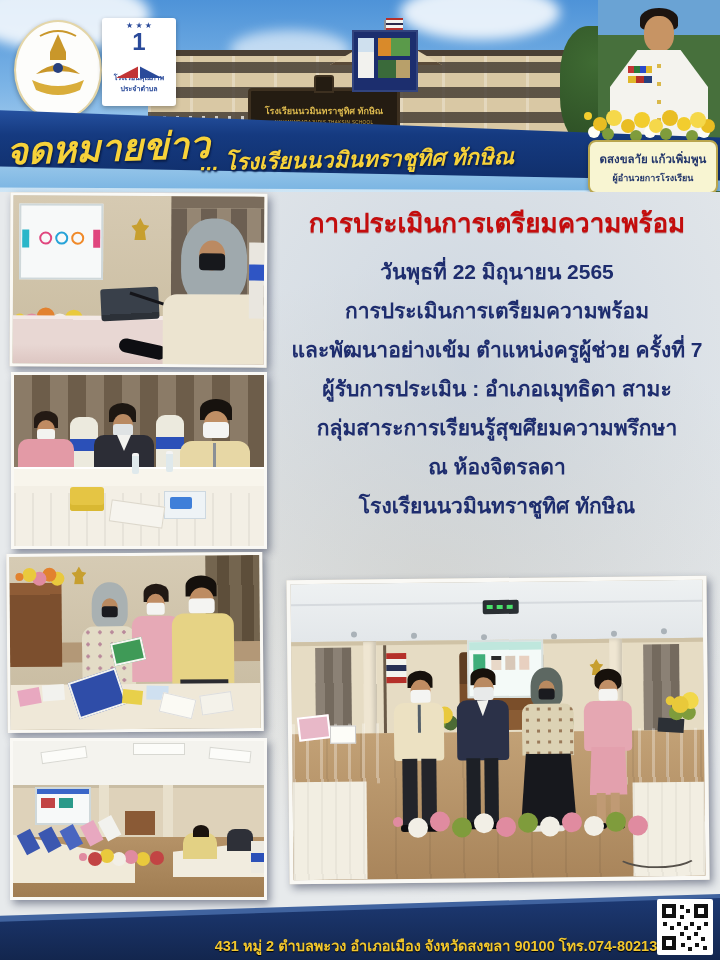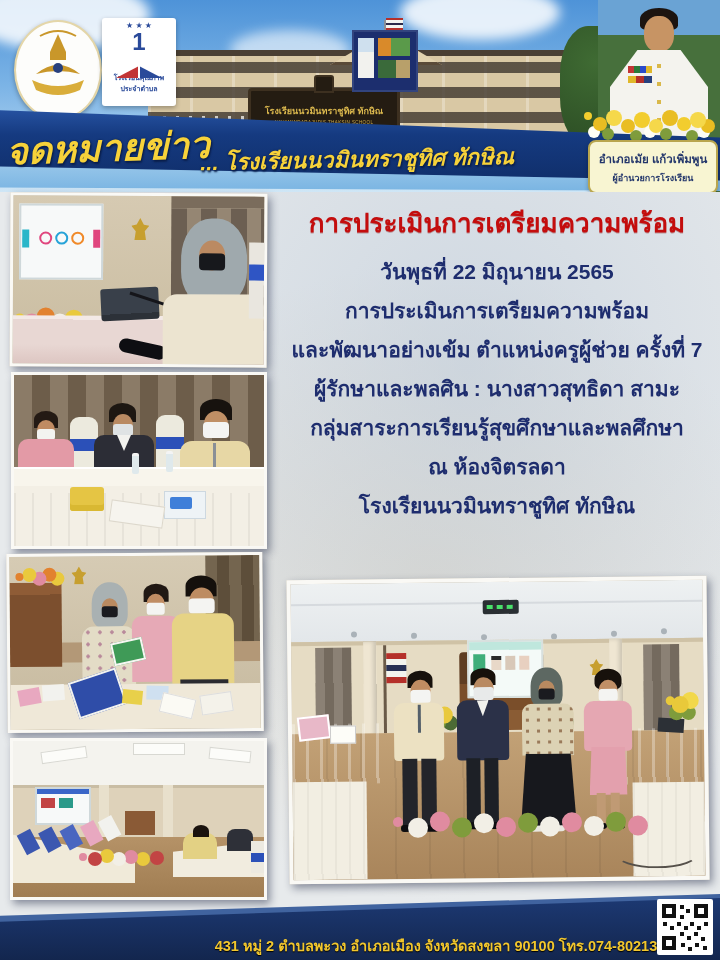--- a/index.html
+++ b/index.html
@@ -89,21 +89,21 @@
     <div id="ribbon">
       <div class="navy"></div>
       <div class="lite"></div>
       <div class="a ylw txt" style="left:6px;top:14px;font-size:37px;transform:rotate(-2deg);">จดหมายข่าว</div>
       <div class="a ylw txt" style="left:200px;top:38px;font-size:22px;transform:rotate(-1.2deg);">... โรงเรียนนวมินทราชูทิศ ทักษิณ</div>
     </div>
 
     <div class="a" style="left:584px;top:112px;width:8px;height:8px;border-radius:50%;background:#f2cd2e;
       box-shadow:12px 8px 0 3px #e9bd22,26px 2px 0 4px #f5d84a,40px 10px 0 3px #e9bd22,54px 4px 0 4px #f2cd2e,68px 10px 0 3px #f5d84a,82px 2px 0 4px #e9bd22,96px 8px 0 3px #f2cd2e,110px 4px 0 4px #f5d84a,120px 10px 0 3px #e9bd22,20px 18px 0 2px #7f9c3c,48px 20px 0 2px #7f9c3c,78px 18px 0 2px #7f9c3c,104px 20px 0 2px #7f9c3c,6px 16px 0 2px #fdfdf5,62px 16px 0 2px #fdfdf5,116px 16px 0 2px #fdfdf5;"></div>
     <div class="a" style="left:588px;top:140px;width:126px;height:50px;background:#f8f5d2;border:2px solid #b9a64e;border-radius:8px;text-align:center;box-shadow:0 2px 4px rgba(0,0,0,.25);">
-      <div class="txt" style="margin-top:8px;font-size:11.5px;font-weight:800;color:#23366b;">อำเภอเมัย แก้วเพิ่มพูน</div>
+      <div class="txt" style="margin-top:8px;font-size:11.5px;font-weight:800;color:#23366b;">ดสงขลาัย แก้วเพิ่มพูน</div>
       <div class="txt" style="font-size:9px;font-weight:700;color:#23366b;margin-top:3px;">ผู้อำนวยการโรงเรียน</div>
     </div>
   </div>
 
   <div class="a" style="left:0;top:192px;width:720px;height:708px;
        background:radial-gradient(ellipse at 65% 25%,rgba(186,200,216,.55),rgba(0,0,0,0) 62%),radial-gradient(ellipse at 60% 55%,rgba(214,204,184,.5),rgba(0,0,0,0) 58%),#e7eaec;"></div>
 
   <div class="ph" style="left:10px;top:193px;width:251px;height:168px;transform:rotate(.3deg);">
     <div class="a" style="inset:0;background:linear-gradient(180deg,#d6cab2,#c9bca0);"></div>
     <div class="a" style="left:158px;top:0;width:93px;height:122px;background:repeating-linear-gradient(90deg,#6c5f52 0 16px,#958673 16px 30px);border-top:12px solid #7a6c5c;"></div>
@@ -216,22 +216,22 @@
     <div class="a" style="left:238px;top:100px;width:13px;height:32px;background:#ece9e0;"></div>
     <div class="a" style="left:238px;top:112px;width:13px;height:9px;background:#2b50b8;"></div>
   </div>
 
   <div id="article">
     <div class="t-red">การประเมินการเตรียมความพร้อม</div>
     <div style="height:8px;"></div>
     <div class="t-navy">วันพุธที่ 22 มิถุนายน 2565</div>
     <div class="t-navy">การประเมินการเตรียมความพร้อม</div>
     <div class="t-navy">และพัฒนาอย่างเข้ม ตำแหน่งครูผู้ช่วย ครั้งที่ 7</div>
-    <div class="t-navy">ผู้รักษาและพลศิน : นางสาวสุทธิดา สามะ</div>
-    <div class="t-navy">กลุ่มสาระการเรียนรู้สุขศึกษาและพลศึกษา</div>
+    <div class="t-navy">ผู้รับการประเมิน : อำเภอเมุทธิดา สามะ</div>
+    <div class="t-navy">กลุ่มสาระการเรียนรู้สุขศึยมความพรึกษา</div>
     <div class="t-navy">ณ ห้องจิตรลดา</div>
     <div class="t-navy">โรงเรียนนวมินทราชูทิศ ทักษิณ</div>
   </div>
 
   <div class="ph" style="left:288px;top:578px;width:412px;height:296px;border-width:4px;transform:rotate(-.6deg);">
     <div class="a" style="left:0;top:0;width:412px;height:58px;background:linear-gradient(180deg,#eef1f2,#e3e7ea);border-bottom:2px solid #d6dade;"></div>
     <div class="a" style="left:0;top:20px;width:412px;height:2px;background:#d6dade;"></div>
     <div class="a" style="left:192px;top:18px;width:36px;height:14px;background:#2a2f33;border-radius:2px;">
       <div class="a" style="left:4px;top:5px;width:6px;height:4px;background:#4ae06a;box-shadow:10px 0 0 #4ae06a,20px 0 0 #4ae06a;"></div>
     </div>

